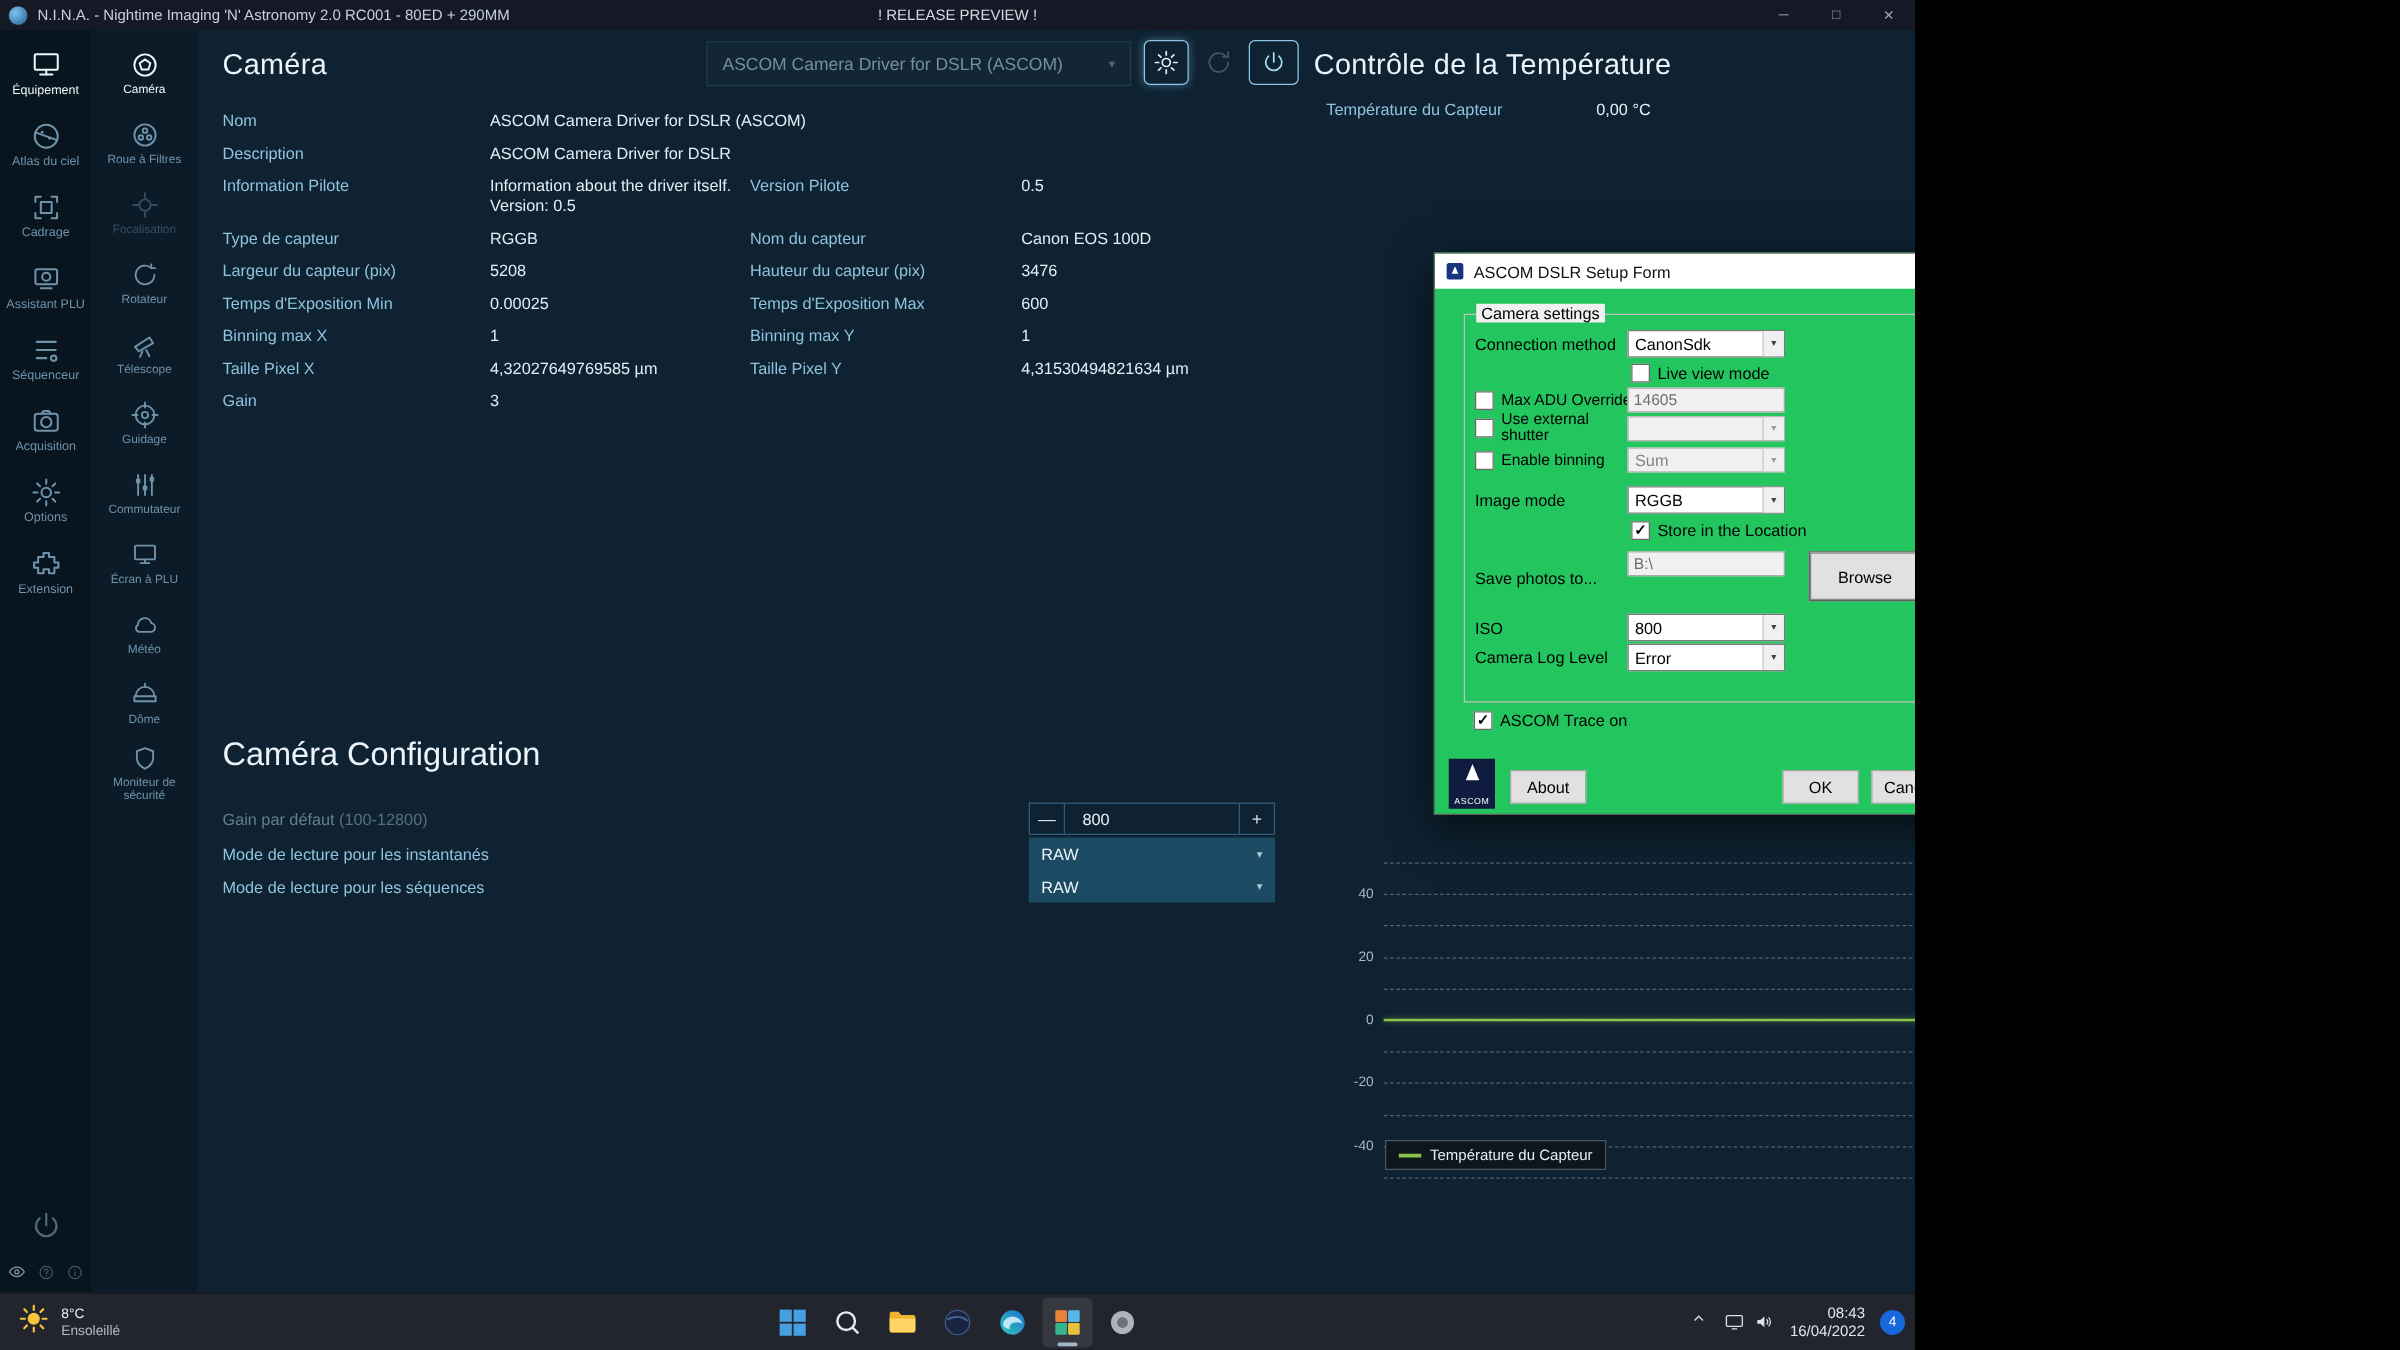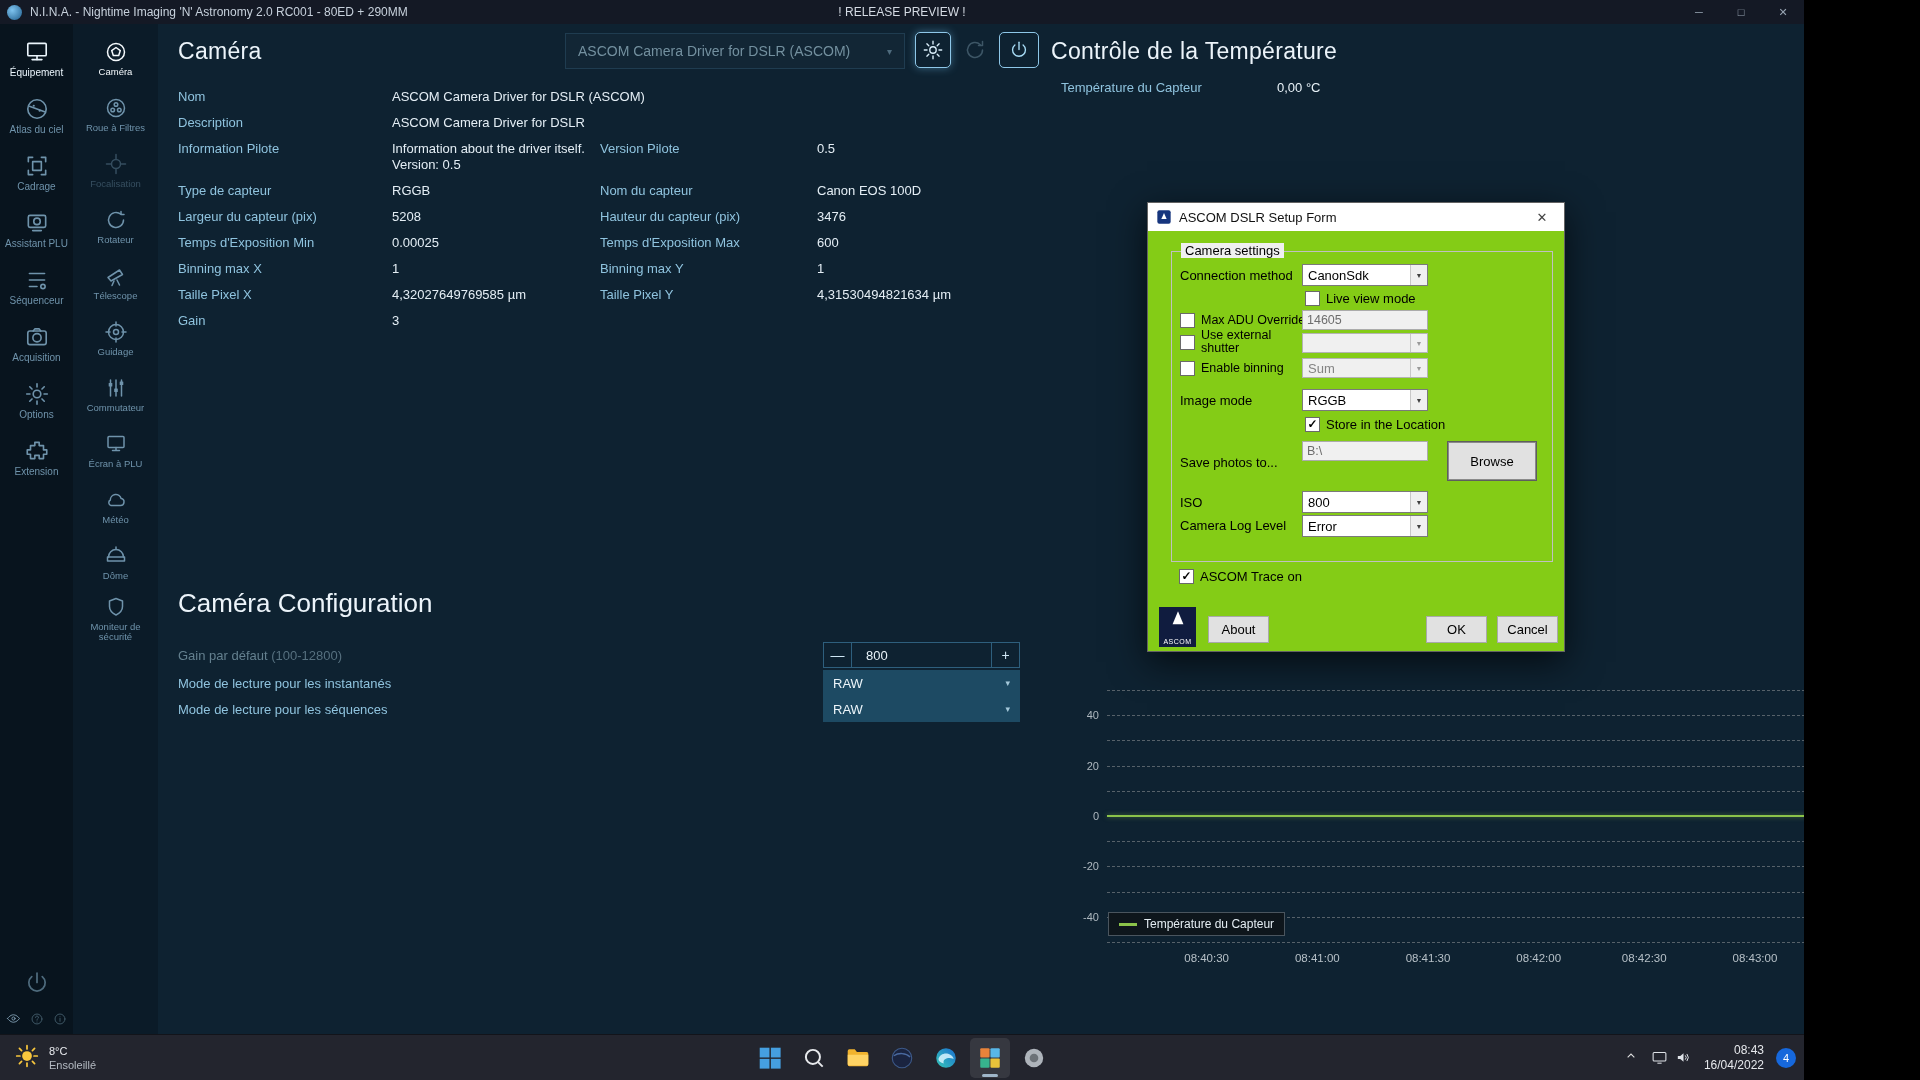--- a/index.html
+++ b/index.html
@@ -1,17 +1,17 @@
 <!DOCTYPE html>
 <html><head>
 <meta charset="utf-8">
 <style>
   *{margin:0;padding:0;box-sizing:border-box;}
   html,body{width:1920px;height:1080px;overflow:hidden;background:#000;}
-  .screen{position:relative;width:1804px;height:1080px;overflow:hidden;
+  .screen{position:relative;width:1532px;height:1080px;overflow:hidden;
     font-family:"Liberation Sans",sans-serif;background:#0e2231;color:#dde8f0;}
 
   
   .titlebar{position:absolute;top:0;left:0;right:0;height:24px;background:#141925;
     display:flex;align-items:center;color:#c7d1dc;font-size:12px;z-index:5;}
   .tb-logo{width:15px;height:15px;border-radius:50%;margin:0 8px 0 7px;
     background:radial-gradient(circle at 35% 35%,#7ec3ef,#1f5d8c);}
   .tb-center{position:absolute;left:50%;transform:translateX(-50%);color:#d4dae3;}
   .tb-controls{margin-left:auto;display:flex;height:100%;}
   .tb-btn{width:42px;display:flex;align-items:center;justify-content:center;color:#97a4b2;font-size:11px;}
@@ -85,21 +85,21 @@
   .tick{position:absolute;transform:translateY(-50%);font-size:11px;color:#aeb8bf;width:100%;}
   #chart-left .tick{text-align:right;padding-right:4px;}
   #chart-right .tick{text-align:left;padding-left:4px;}
   .xlab{position:absolute;top:4px;transform:translateX(-50%);font-size:11.5px;color:#b6c0c7;}
   .series-line{position:absolute;left:0;right:0;height:2px;box-shadow:0 0 5px rgba(139,195,74,.55);}
   #chart-legend{position:absolute;left:37px;top:222px;display:flex;align-items:center;gap:7px;
     background:#0e161c;border:1px solid #4a555e;padding:4px 10px;font-size:12px;color:#e4edf3;}
   .legend-swatch{width:18px;height:3px;}
 
   
-  .dialog{position:absolute;left:1147px;top:202px;width:418px;height:450px;background:#84cc16;
+  .dialog{position:absolute;left:1147px;top:202px;width:418px;height:450px;background:#22c55e;
     border:1px solid #636363;box-shadow:0 10px 34px rgba(0,0,0,.65);color:#000;z-index:50;}
   .dlg-titlebar{height:28px;background:#fff;display:flex;align-items:center;padding:0 8px;
     font-size:13px;color:#111;}
   .dlg-title{margin-left:7px;}
   .dlg-close{margin-left:auto;width:28px;text-align:center;color:#444;font-size:13px;}
   .groupbox{position:absolute;left:23px;top:48px;width:382px;height:311px;border:1px solid #c0c0c0;}
   .group-label{position:absolute;left:33px;top:40px;background:#f0f0f0;padding:0 4px;font-size:13px;}
   .dlg-label{position:absolute;font-size:13px;white-space:nowrap;}
   .dlg-label.sm{font-size:12.5px;}
   .cb{position:absolute;width:15px;height:15px;background:#fff;border:1px solid #6a6a6a;
@@ -467,28 +467,20 @@
           <div class="series-line" style="top: calc(50% - 1px); background: rgb(139, 195, 74);"></div>
         </div>
       <div id="chart-right">
           <span class="tick" style="top: 0%;">100</span>
           <span class="tick" style="top: 20%;">80</span>
           <span class="tick" style="top: 40%;">60</span>
           <span class="tick" style="top: 60%;">40</span>
           <span class="tick" style="top: 80%;">20</span>
           <span class="tick" style="top: 100%;">0</span>
         </div>
-      <div id="chart-x">
-          <span class="xlab" style="left: 13.5%;">08:40:30</span>
-          <span class="xlab" style="left: 28.5%;">08:41:00</span>
-          <span class="xlab" style="left: 43.5%;">08:41:30</span>
-          <span class="xlab" style="left: 58.5%;">08:42:00</span>
-          <span class="xlab" style="left: 72.8%;">08:42:30</span>
-          <span class="xlab" style="left: 87.8%;">08:43:00</span>
-        </div>
       <div id="chart-legend">
         <div class="legend-swatch" id="legend-swatch" style="background: rgb(139, 195, 74);"></div>
         <span>Température du Capteur</span>
       </div>
     </div>
   </div>
 
   <div class="dialog">
     <div class="dlg-titlebar">
       <svg viewBox="0 0 24 24" style="width:16px;height:16px">

